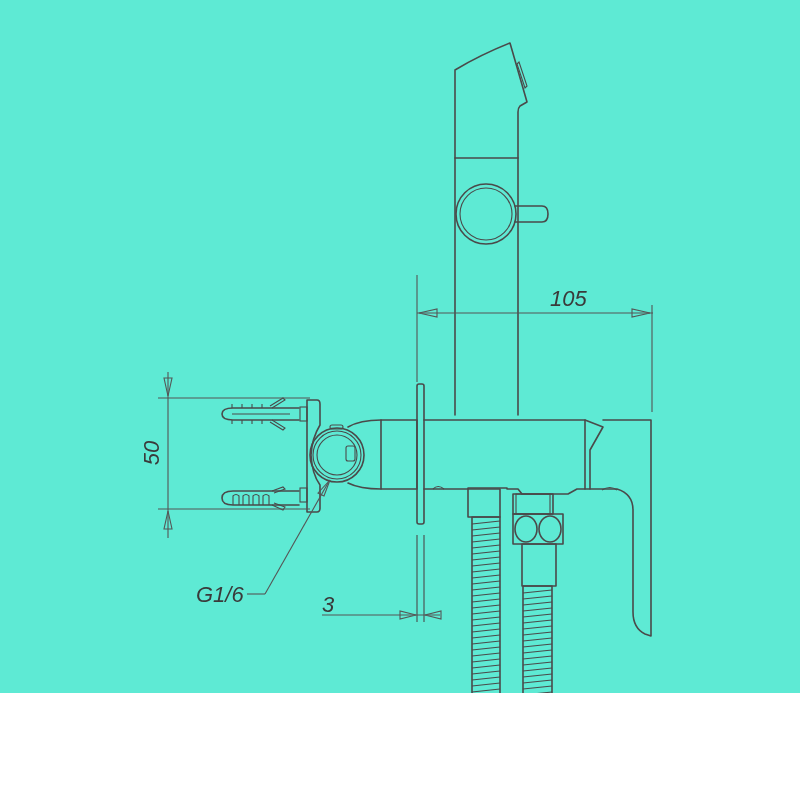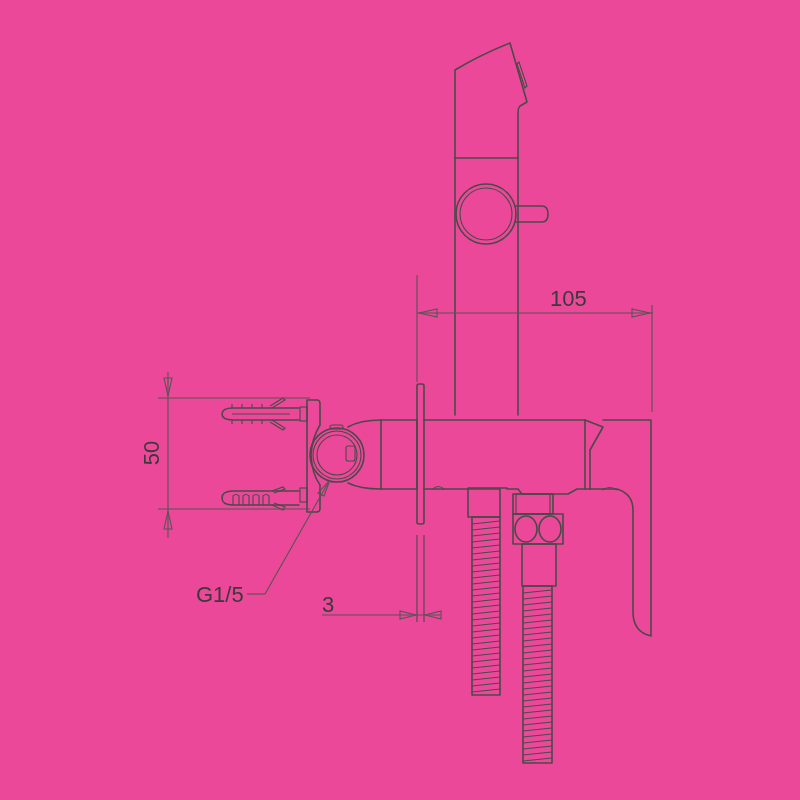--- a/index.html
+++ b/index.html
@@ -1,16 +1,16 @@
 <!DOCTYPE html>
 <html><head>
 <meta charset="utf-8">
 <style>
   html, body { margin: 0; padding: 0; background: #ffffff; }
-  #canvas { position: relative; width: 800px; height: 800px; overflow: hidden; background: #ec4899; }
+  #canvas { position: relative; width: 800px; height: 693px; overflow: hidden; background: #5eead4; font-style: italic; }
   svg { position: absolute; left: 0; top: 0; }
   .ln { fill: none; stroke: #4a4a4a; stroke-width: 1.6; stroke-linejoin: round; stroke-linecap: round; }
   .thin { fill: none; stroke: #4a4a4a; stroke-width: 1.1; }
   .dim { fill: none; stroke: #555555; stroke-width: 1.1; }
   .arrow { fill: none; stroke: #555555; stroke-width: 1.1; }
   .label { position: absolute; font-family: "Liberation Sans", sans-serif; font-size: 22px; color: #3a3a3a; line-height: 1; white-space: nowrap; }
   .rot { transform: rotate(-90deg); transform-origin: center; }
 </style>
 </head>
 <body>
@@ -184,15 +184,15 @@
 
     <g>
       <line class="dim" x1="322" y1="615" x2="440" y2="615"></line>
       <path class="arrow" d="M416,615 L400,611 L400,619 Z"></path>
       <path class="arrow" d="M425,615 L441,611 L441,619 Z"></path>
     </g>
   </svg>
 
   <span class="label" style="left:550px; top:288px;">105</span>
   <span class="label rot" style="left:140px; top:442px;">50</span>
-  <span class="label" style="left:196px; top:584px;">G1/5</span>
+  <span class="label" style="left:196px; top:584px;">G1/6</span>
   <span class="label" style="left:322px; top:594px;">3</span>
 </div>
 
 </body></html>

